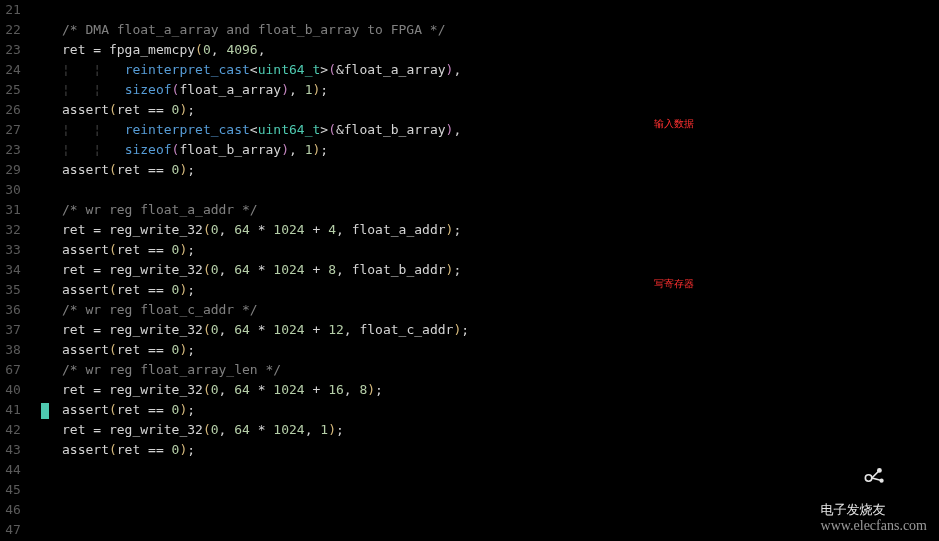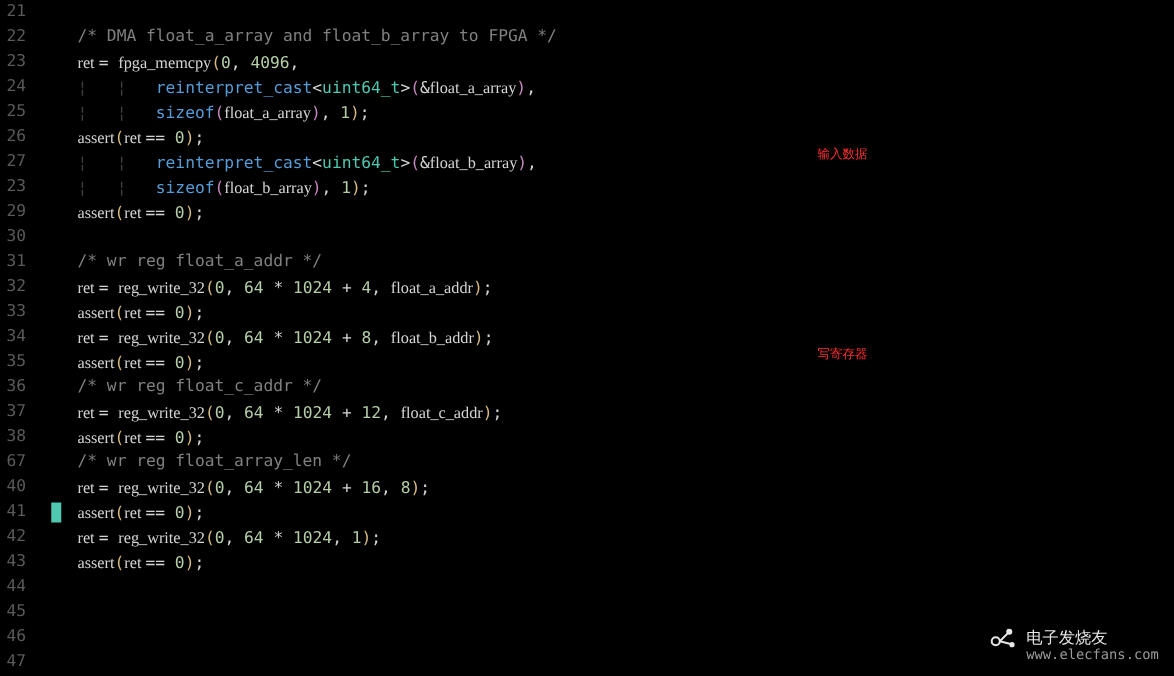--- a/index.html
+++ b/index.html
@@ -33,21 +33,21 @@
       flex: 1;
       position: relative;
     }
     .code-line {
       height: 20px;
       white-space: pre;
       padding-left: 24px;
     }
     .tok-comment { color: #808080; }
     .tok-keyword { color: #569cd6; }
-    .tok-ident { color: #d4d4d4; font-family: Liberation Serif, serif; }
+    .tok-ident { color: #d4d4d4; }
     .tok-num { color: #b5cea8; }
     .tok-punct { color: #d4d4d4; }
     .tok-op { color: #d4d4d4; }
     .tok-paren-yellow { color: #d7ba7d; }
     .tok-paren-purple { color: #c586c0; }
     .tok-type { color: #4ec9b0; }
     .tok-guide { color: #404040; }
     .annotation {
       position: absolute;
       color: #ff3030;
@@ -66,37 +66,39 @@
       left: -21px;
     }
     .watermark {
       position: absolute;
       bottom: 8px;
       right: 12px;
       display: flex;
       align-items: center;
       gap: 6px;
       opacity: 0.9;
+      flex-direction: column;
     }
     .watermark-icon {
       color: #fff;
     }
     .watermark-text {
       display: flex;
       flex-direction: column;
       line-height: 1.1;
     }
     .watermark-cn {
       color: #fff;
       font-size: 13px;
       font-family: 'Microsoft YaHei', sans-serif;
     }
     .watermark-url {
       color: #aaa;
-      font-size: 11px;
+      font-size: 14px;
+      font-family: Liberation Serif, serif;
     }
   </style>
 </head>
 <body>
 
 <div class="editor">
   <div class="gutter" id="gutter">
       <div class="line-number">21</div>
       <div class="line-number">22</div>
       <div class="line-number">23</div>

